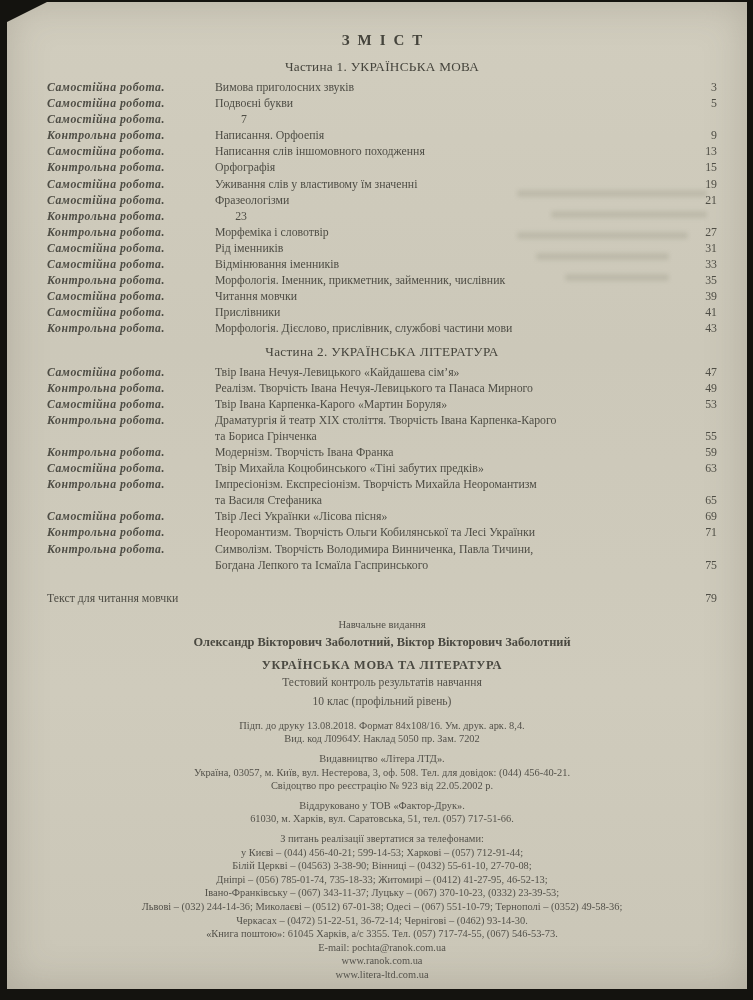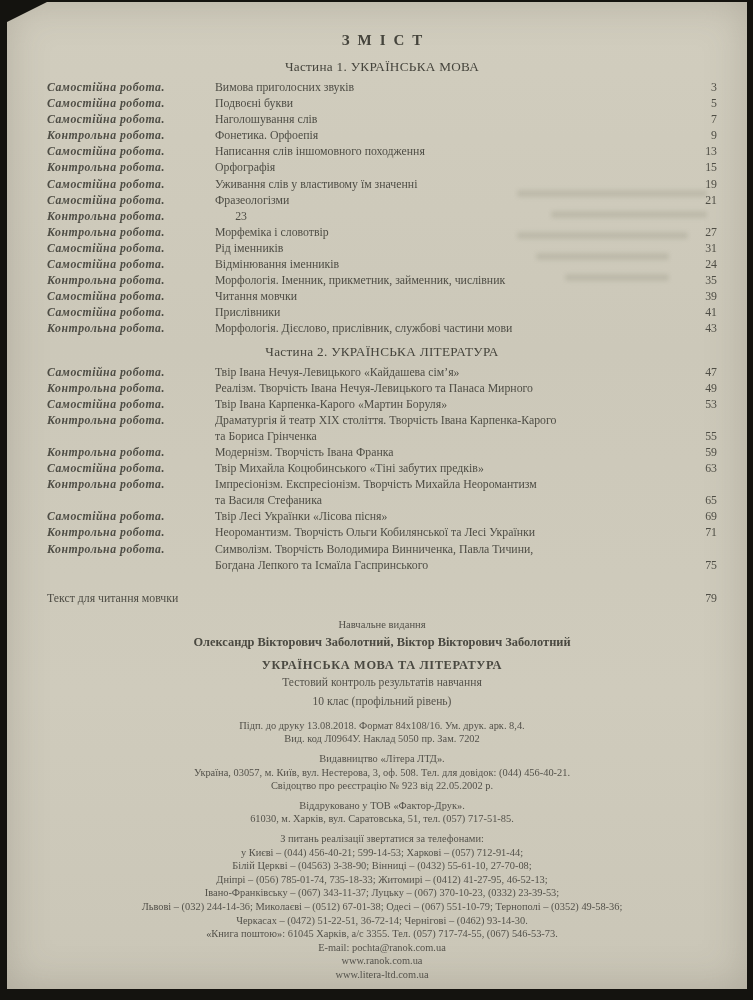--- a/index.html
+++ b/index.html
@@ -83,29 +83,26 @@
   </div>
           <div class="row">
     <span class="row-label">Самостійна робота.</span>
     <span class="row-title">
               <div>Подвоєні букви</div>
             </span>
     <span class="row-page">5</span>
   </div>
           <div class="row">
     <span class="row-label">Самостійна робота.</span>
-    <span class="row-title">
-              <div>Наголошування слів</div>
-            </span>
     <span class="row-page">7</span>
   </div>
           <div class="row">
     <span class="row-label">Контрольна робота.</span>
     <span class="row-title">
-              <div>Фонетика. Орфоепія</div>
+              <div>Написання. Орфоепія</div>
             </span>
     <span class="row-page">9</span>
   </div>
           <div class="row">
     <span class="row-label">Самостійна робота.</span>
     <span class="row-title">
               <div>Написання слів іншомовного походження</div>
             </span>
     <span class="row-page">13</span>
   </div>
@@ -146,21 +143,21 @@
     <span class="row-title">
               <div>Рід іменників</div>
             </span>
     <span class="row-page">31</span>
   </div>
           <div class="row">
     <span class="row-label">Самостійна робота.</span>
     <span class="row-title">
               <div>Відмінювання іменників</div>
             </span>
-    <span class="row-page">24</span>
+    <span class="row-page">33</span>
   </div>
           <div class="row">
     <span class="row-label">Контрольна робота.</span>
     <span class="row-title">
               <div>Морфологія. Іменник, прикметник, займенник, числівник</div>
             </span>
     <span class="row-page">35</span>
   </div>
           <div class="row">
     <span class="row-label">Самостійна робота.</span>
@@ -281,21 +278,21 @@
             <div class="print-line">Підп. до друку 13.08.2018. Формат 84х108/16. Ум. друк. арк. 8,4.</div>
             <div class="print-line">Вид. код Л0964У. Наклад 5050 пр. Зам. 7202</div>
           </div>
           <div class="print-block">
             <div class="print-line">Видавництво «Літера ЛТД».</div>
             <div class="print-line">Україна, 03057, м. Київ, вул. Нестерова, 3, оф. 508. Тел. для довідок: (044) 456-40-21.</div>
             <div class="print-line">Свідоцтво про реєстрацію № 923 від 22.05.2002 р.</div>
           </div>
           <div class="print-block">
             <div class="print-line">Віддруковано у ТОВ «Фактор-Друк».</div>
-            <div class="print-line">61030, м. Харків, вул. Саратовська, 51, тел. (057) 717-51-85.</div>
+            <div class="print-line">61030, м. Харків, вул. Саратовська, 51, тел. (057) 717-51-66.</div>
           </div>
           <div class="print-block">
             <div class="print-line">З питань реалізації звертатися за телефонами:</div>
             <div class="print-line">у Києві – (044) 456-40-21; 599-14-53; Харкові – (057) 712-91-44;</div>
             <div class="print-line">Білій Церкві – (04563) 3-38-90; Вінниці – (0432) 55-61-10, 27-70-08;</div>
             <div class="print-line">Дніпрі – (056) 785-01-74, 735-18-33; Житомирі – (0412) 41-27-95, 46-52-13;</div>
             <div class="print-line">Івано-Франківську – (067) 343-11-37; Луцьку – (067) 370-10-23, (0332) 23-39-53;</div>
             <div class="print-line">Львові – (032) 244-14-36; Миколаєві – (0512) 67-01-38; Одесі – (067) 551-10-79; Тернополі – (0352) 49-58-36;</div>
             <div class="print-line">Черкасах – (0472) 51-22-51, 36-72-14; Чернігові – (0462) 93-14-30.</div>
             <div class="print-line">«Книга поштою»: 61045 Харків, а/с 3355. Тел. (057) 717-74-55, (067) 546-53-73.</div>

